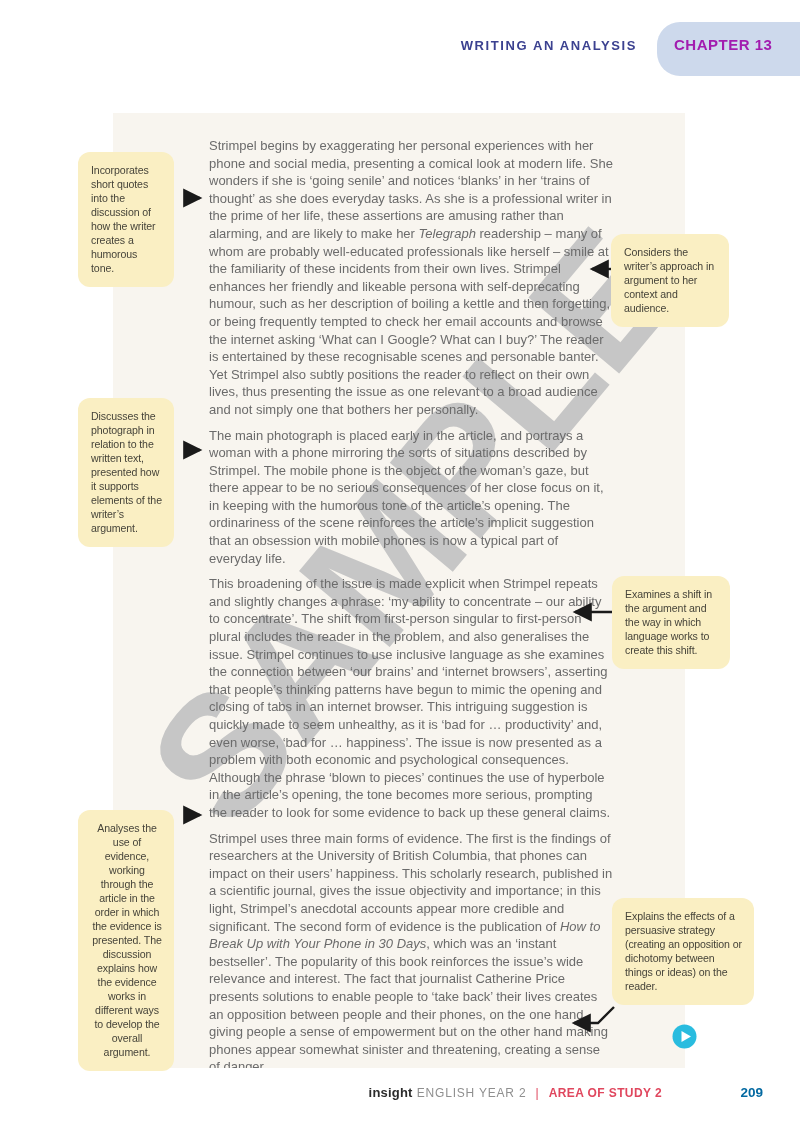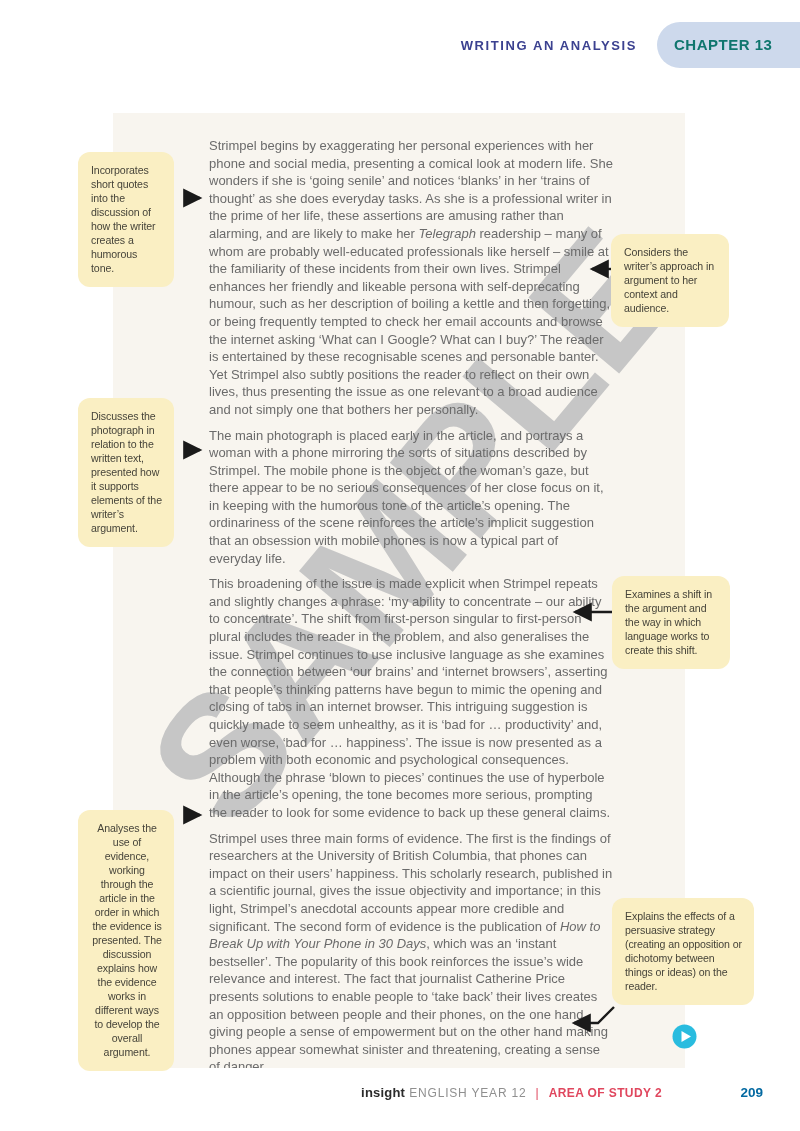--- a/index.html
+++ b/index.html
@@ -10,23 +10,23 @@
     overflow:hidden; margin:0 auto;padding-left:36px;
   }
 
   
   .running-head {
     position:absolute; top:38px; right:163px;
     font-size:13px; font-weight:bold; letter-spacing:1.6px;
     color:#3b4190;
   }
   .chapter-badge {
-    position:absolute; top:22px; left:657px; width:143px; height:46px;
+    position:absolute; top:22px; left:657px; width:143px; height:54px;
     background:#cdd9ec; border-radius:23px 0 0 23px;
-    color:#0f766e; font-size:15px; font-weight:bold; letter-spacing:0.5px;
+    color:#a21caf; font-size:15px; font-weight:bold; letter-spacing:0.5px;
     line-height:46px; padding-left:17px;
   }
 
   
   .content-panel {
     position:absolute; left:113px; top:113px; width:572px; height:955px;
     background:#f8f5ef; overflow:hidden;
   }
   .watermark {
     position:absolute; left:-42px; top:340px; width:640px;
@@ -120,19 +120,19 @@
 
   <button class="play-button" title="Play">
     <svg width="25" height="25" viewBox="0 0 25 25">
       <circle cx="12.5" cy="12.5" r="12" fill="#29bcdf"></circle>
       <polygon points="9.5,7 19,12.5 9.5,18" fill="#ffffff"></polygon>
     </svg>
   </button>
 
   <div class="footer-meta">
     <span class="footer-brand">insight</span>
-    <span>ENGLISH YEAR 12</span>
+    <span>ENGLISH YEAR 2</span>
     <span class="footer-divider">|</span>
     <span class="footer-area">AREA OF STUDY 2</span>
   </div>
   <div class="page-number">209</div>
 
 </div>
 
 </body></html>

